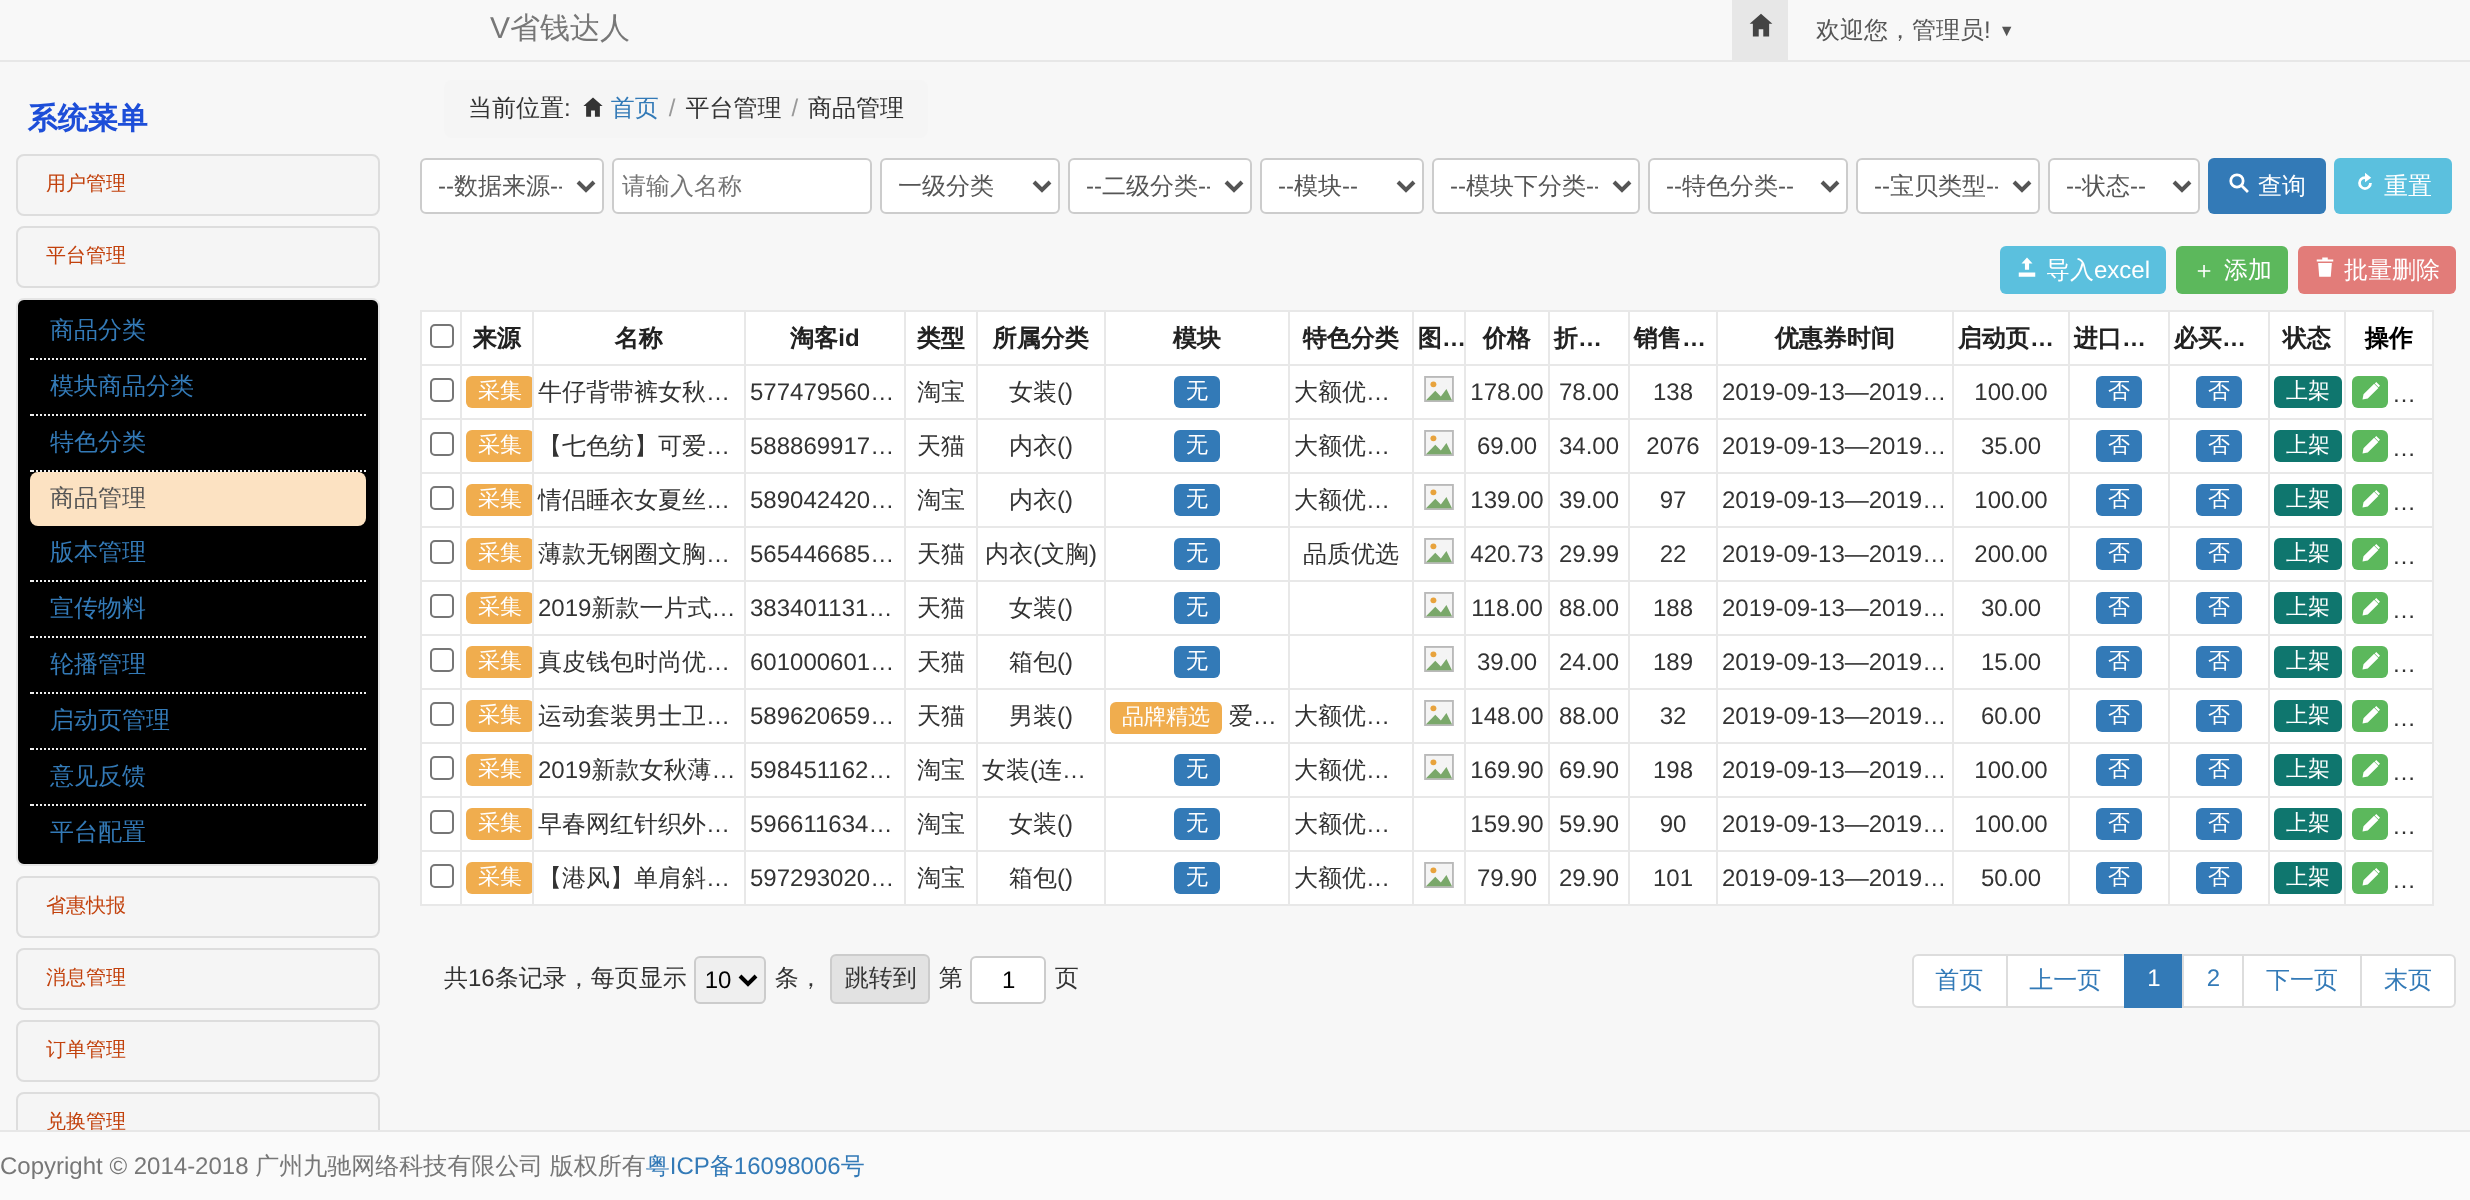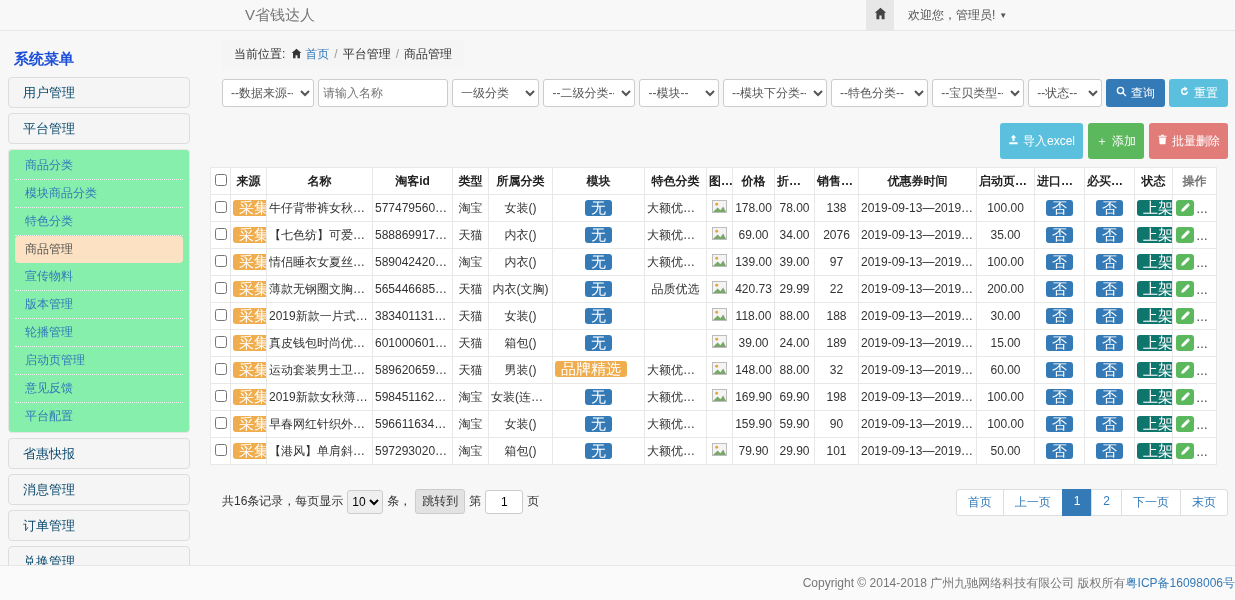--- a/index.html
+++ b/index.html
@@ -11,47 +11,47 @@
   .topbar{height:30px;background:#f8f8f8;border-bottom:1px solid #e7e7e7;position:relative;z-index:6}
   .brand{position:absolute;left:245px;top:0;line-height:30px;color:#777;font-size:15px}
   .top-right{position:absolute;left:866px;top:0;height:30px;display:flex;align-items:center}
   .home-btn{width:28px;height:30px;background:#e7e7e7;display:flex;align-items:center;justify-content:center;cursor:pointer;color:#444}
   .welcome{margin-left:14px;font-size:12px;color:#555;cursor:pointer;display:flex;align-items:center;gap:4px}
   .caret-down{font-size:8px;color:#555}
   
   .sidebar{position:absolute;left:8px;top:40px;width:182px;z-index:1}
   .sidebar-title{color:#1d4ed8;font-weight:bold;font-size:15px;padding:10px 6px 8px 6px}
   .menu-header{background:#f5f5f5;border:1px solid #ddd;border-radius:4px;padding:0 14px;height:29px;line-height:29px;
-    font-size:13px;color:#0c4a6e;margin-bottom:5px;cursor:pointer}
-  .submenu{background:#86efac;border:1px solid #e5e5e5;border-radius:4px;margin-bottom:5px;padding:2px 6px}
+    font-size:10px;color:#c2410c;margin-bottom:5px;cursor:pointer}
+  .submenu{background:#000000;border:1px solid #e5e5e5;border-radius:4px;margin-bottom:5px;padding:2px 6px}
   .submenu-item{padding:5px 10px;font-size:12px;color:#337ab7;border-bottom:1px dotted #eee;cursor:pointer}
   .submenu-item:last-child{border-bottom:none}
   .submenu-item.active{background:#fce2c2;border-radius:4px;color:#555;border-bottom:none}
   
   .main{position:absolute;left:210px;top:40px;width:1018px}
   .breadcrumb{display:inline-block;background:#f5f5f5;border-radius:4px;padding:6px 12px;font-size:12px;color:#333;margin-left:12px}
   .breadcrumb a{color:#337ab7;text-decoration:none;cursor:pointer}
   .breadcrumb .sep{color:#999;margin:0 5px}
   .breadcrumb .bc-home{color:#333;margin:0 3px 0 6px;vertical-align:-1px}
-  .filters{display:flex;gap:4px;margin-top:10px;margin-left:12px;align-items:flex-start;flex-wrap:nowrap}
+  .filters{display:flex;gap:4px;margin-top:10px;align-items:flex-start;flex-wrap:nowrap}
   #filter-controls{display:contents}
   .filters select,.filters input{height:28px;border:1px solid #ccc;border-radius:3px;font-size:12px;color:#555;background:#fff;padding:0 4px;box-sizing:border-box}
   .btn{height:28px;border:none;border-radius:3px;color:#fff;font-size:12px;padding:0 10px;display:inline-flex;align-items:center;gap:4px;cursor:pointer;white-space:nowrap}
   .btn-primary{background:#337ab7}
   .btn-info{background:#5bc0de}
   .btn-success{background:#5cb85c}
   .btn-danger{background:#e27c79}
   .toolbar{display:flex;justify-content:flex-end;gap:5px;margin-top:16px}
-  .toolbar .btn{height:36px;padding:0 8px}
+  .toolbar .btn{height:24px;padding:0 8px}
   table{width:1006px;border-collapse:collapse;margin-top:8px;table-layout:fixed;background:#fff;margin-left:0}
   th,td{border:1px solid #e8e8e8;padding:3px 2px;text-align:center;font-size:12px;color:#333;
     overflow:hidden;white-space:nowrap;text-overflow:ellipsis;height:20px}
   th{font-weight:bold;color:#222}
-  th:last-child{color:#737373}
-  .badge{display:inline-block;border-radius:3px;color:#fff;font-size:15px;padding:1px 6px;line-height:14px}
+  th:last-child{color:#000000}
+  .badge{display:inline-block;border-radius:3px;color:#fff;font-size:11px;padding:1px 6px;line-height:14px}
   .badge-warning{background:#f0ad4e}
   .badge-primary{background:#337ab7}
   .badge-success{background:#0f766e}
   .op-btn{display:inline-flex;width:18px;height:16px;border-radius:3px;align-items:center;justify-content:center;margin:0 1px;cursor:pointer;color:#fff}
   .op-edit{background:#5cb85c}
   .op-del{background:#d9534f}
   .pic-icon{color:#9ab38a}
   input[type=checkbox]{width:12px;height:12px;margin:0}
   
   .pagination-row{display:flex;justify-content:space-between;align-items:flex-start;margin-top:24px;font-size:12px;color:#333;width:1006px;margin-left:12px}
@@ -59,21 +59,21 @@
   .pg-left select{height:24px;border:1px solid #ccc;border-radius:3px;font-size:12px}
   .jump-btn{background:#e2e2e2;border:1px solid #ccc;border-radius:3px;padding:3px 6px;color:#333;font-size:12px;cursor:pointer}
   .jump-input{width:32px;height:20px;border:1px solid #ccc;border-radius:3px;text-align:center;font-size:12px}
   .pager{display:flex}
   .pager-item{border:1px solid #ddd;padding:4px 11px;color:#337ab7;background:#fff;margin-left:-1px;font-size:12px;cursor:pointer}
   .pager-item:first-child{border-radius:3px 0 0 3px;margin-left:0}
   .pager-item:last-child{border-radius:0 3px 3px 0}
   .pager-item.active{background:#337ab7;color:#fff;border-color:#337ab7}
   
   .footer{position:absolute;left:0;bottom:0;width:100%;height:34px;background:#fafafa;border-top:1px solid #e7e7e7;
-    text-align:right;line-height:34px;font-size:12px;color:#777;z-index:5}
+    text-align:left;line-height:34px;font-size:12px;color:#777;z-index:5}
   .footer a{color:#337ab7;text-decoration:none}
 </style>
 </head>
 <body>
 
 <div class="topbar">
   <div class="brand">V省钱达人</div>
   <div class="top-right">
     <div class="home-btn">
       <span>
@@ -92,22 +92,22 @@
 <div class="sidebar">
   <div class="sidebar-title">系统菜单</div>
   <div id="sidebar-menu">
       <div class="menu-header">用户管理</div>
       <div class="menu-header">平台管理</div>
       <div class="submenu">
         <div class="submenu-item">商品分类</div>
         <div class="submenu-item">模块商品分类</div>
         <div class="submenu-item">特色分类</div>
         <div class="submenu-item active">商品管理</div>
+        <div class="submenu-item">版本管理</div>
         <div class="submenu-item">宣传物料</div>
-        <div class="submenu-item">版本管理</div>
         <div class="submenu-item">轮播管理</div>
         <div class="submenu-item">启动页管理</div>
         <div class="submenu-item">意见反馈</div>
         <div class="submenu-item">平台配置</div>
       </div>
       <div class="menu-header">省惠快报</div>
       <div class="menu-header">消息管理</div>
       <div class="menu-header">订单管理</div>
       <div class="menu-header">兑换管理</div>
     </div>

